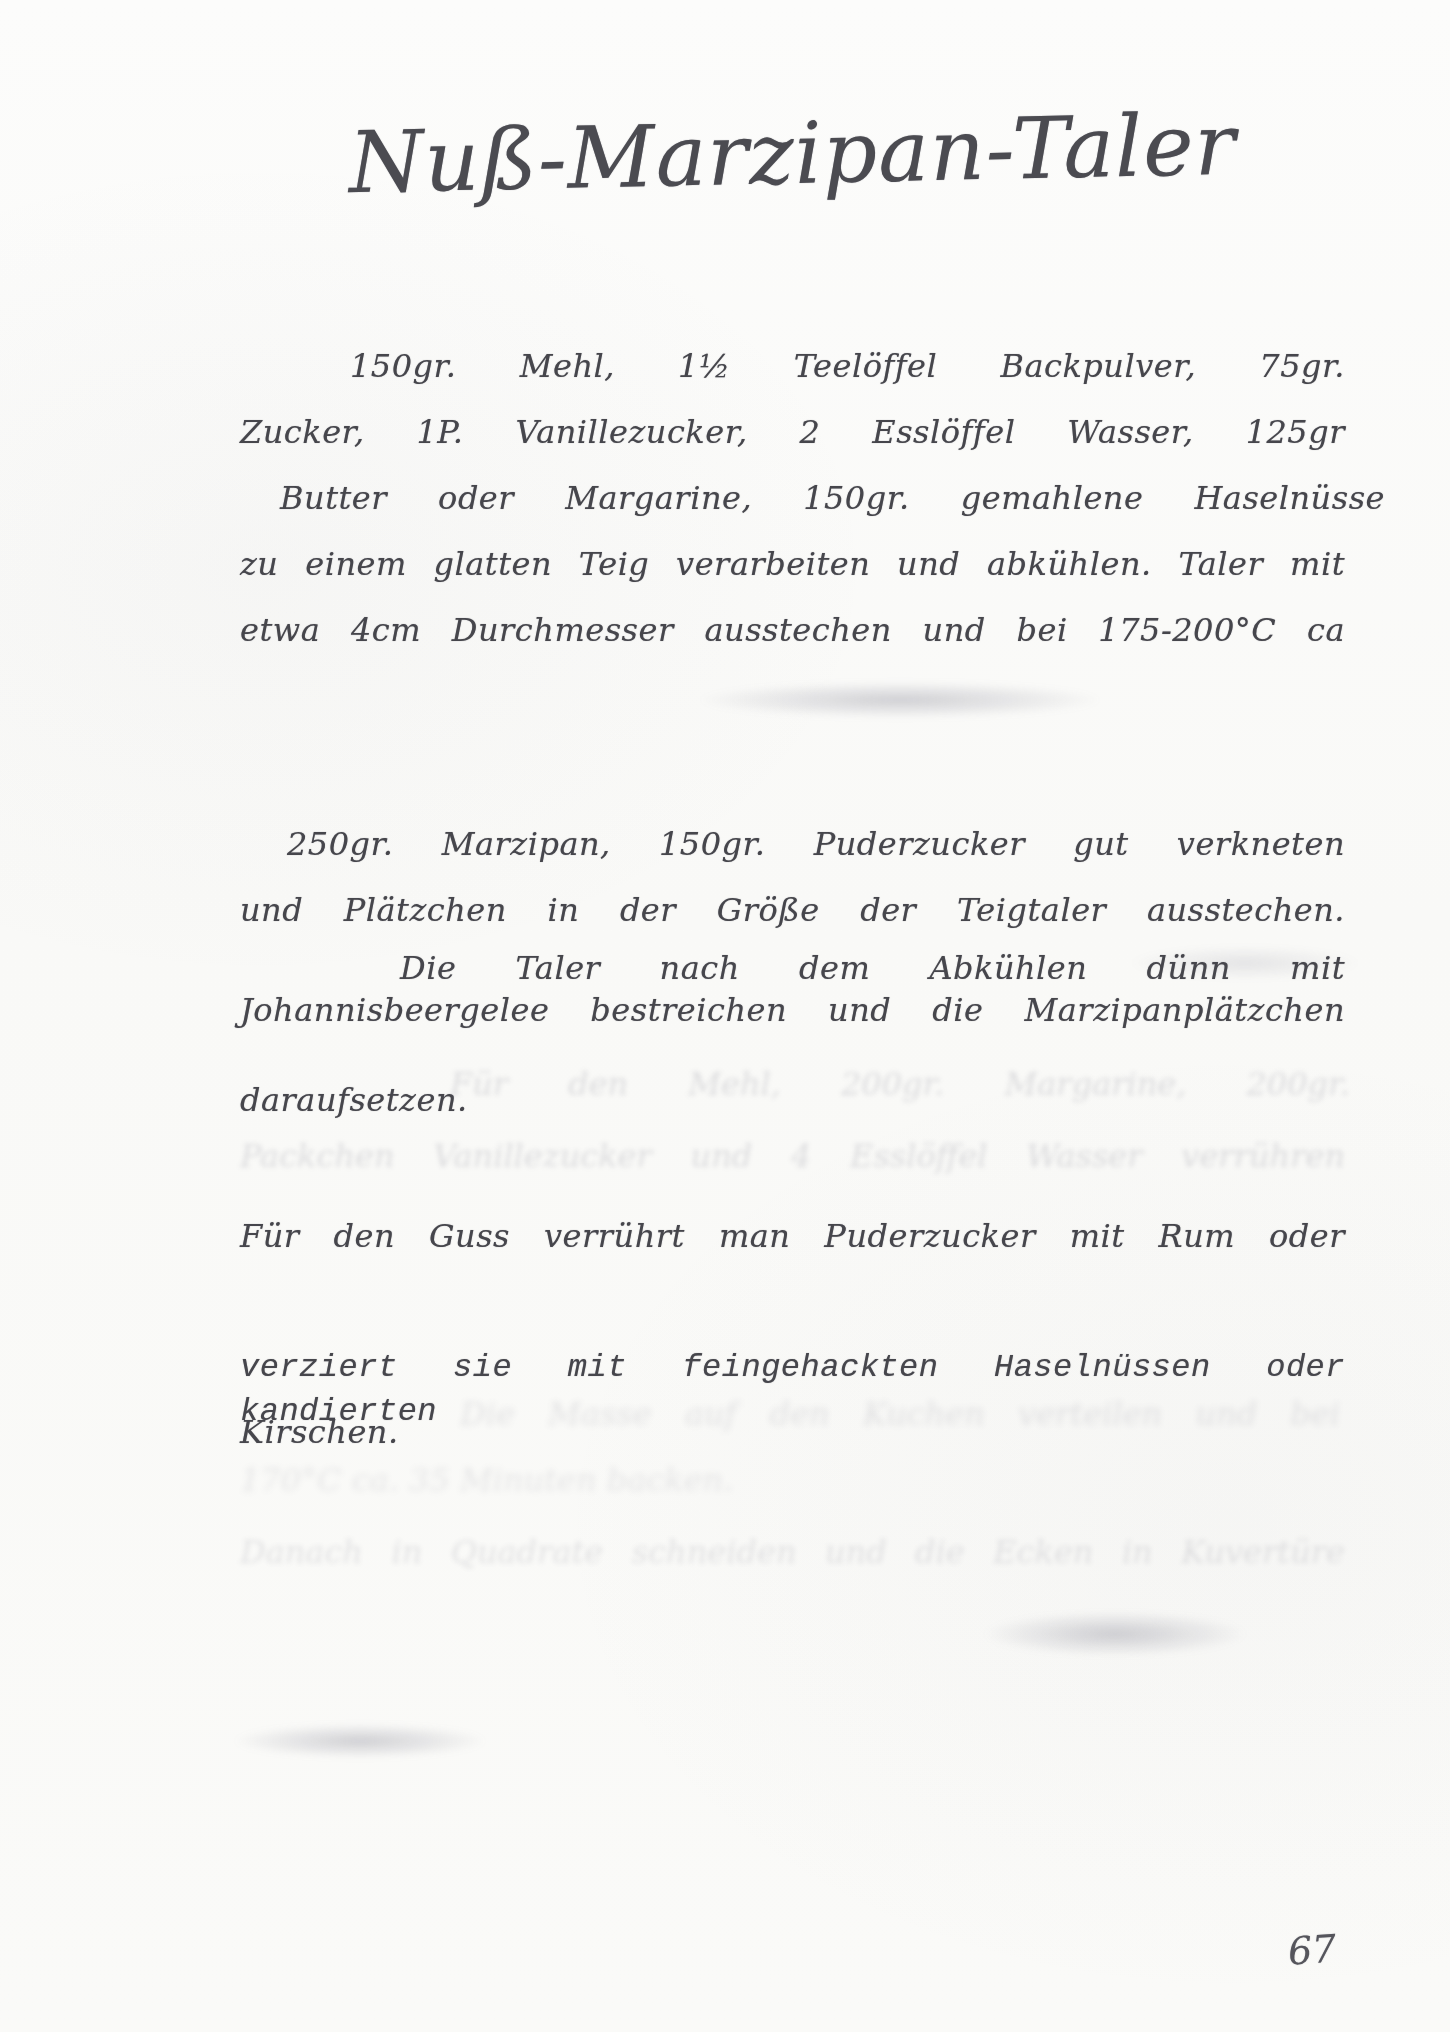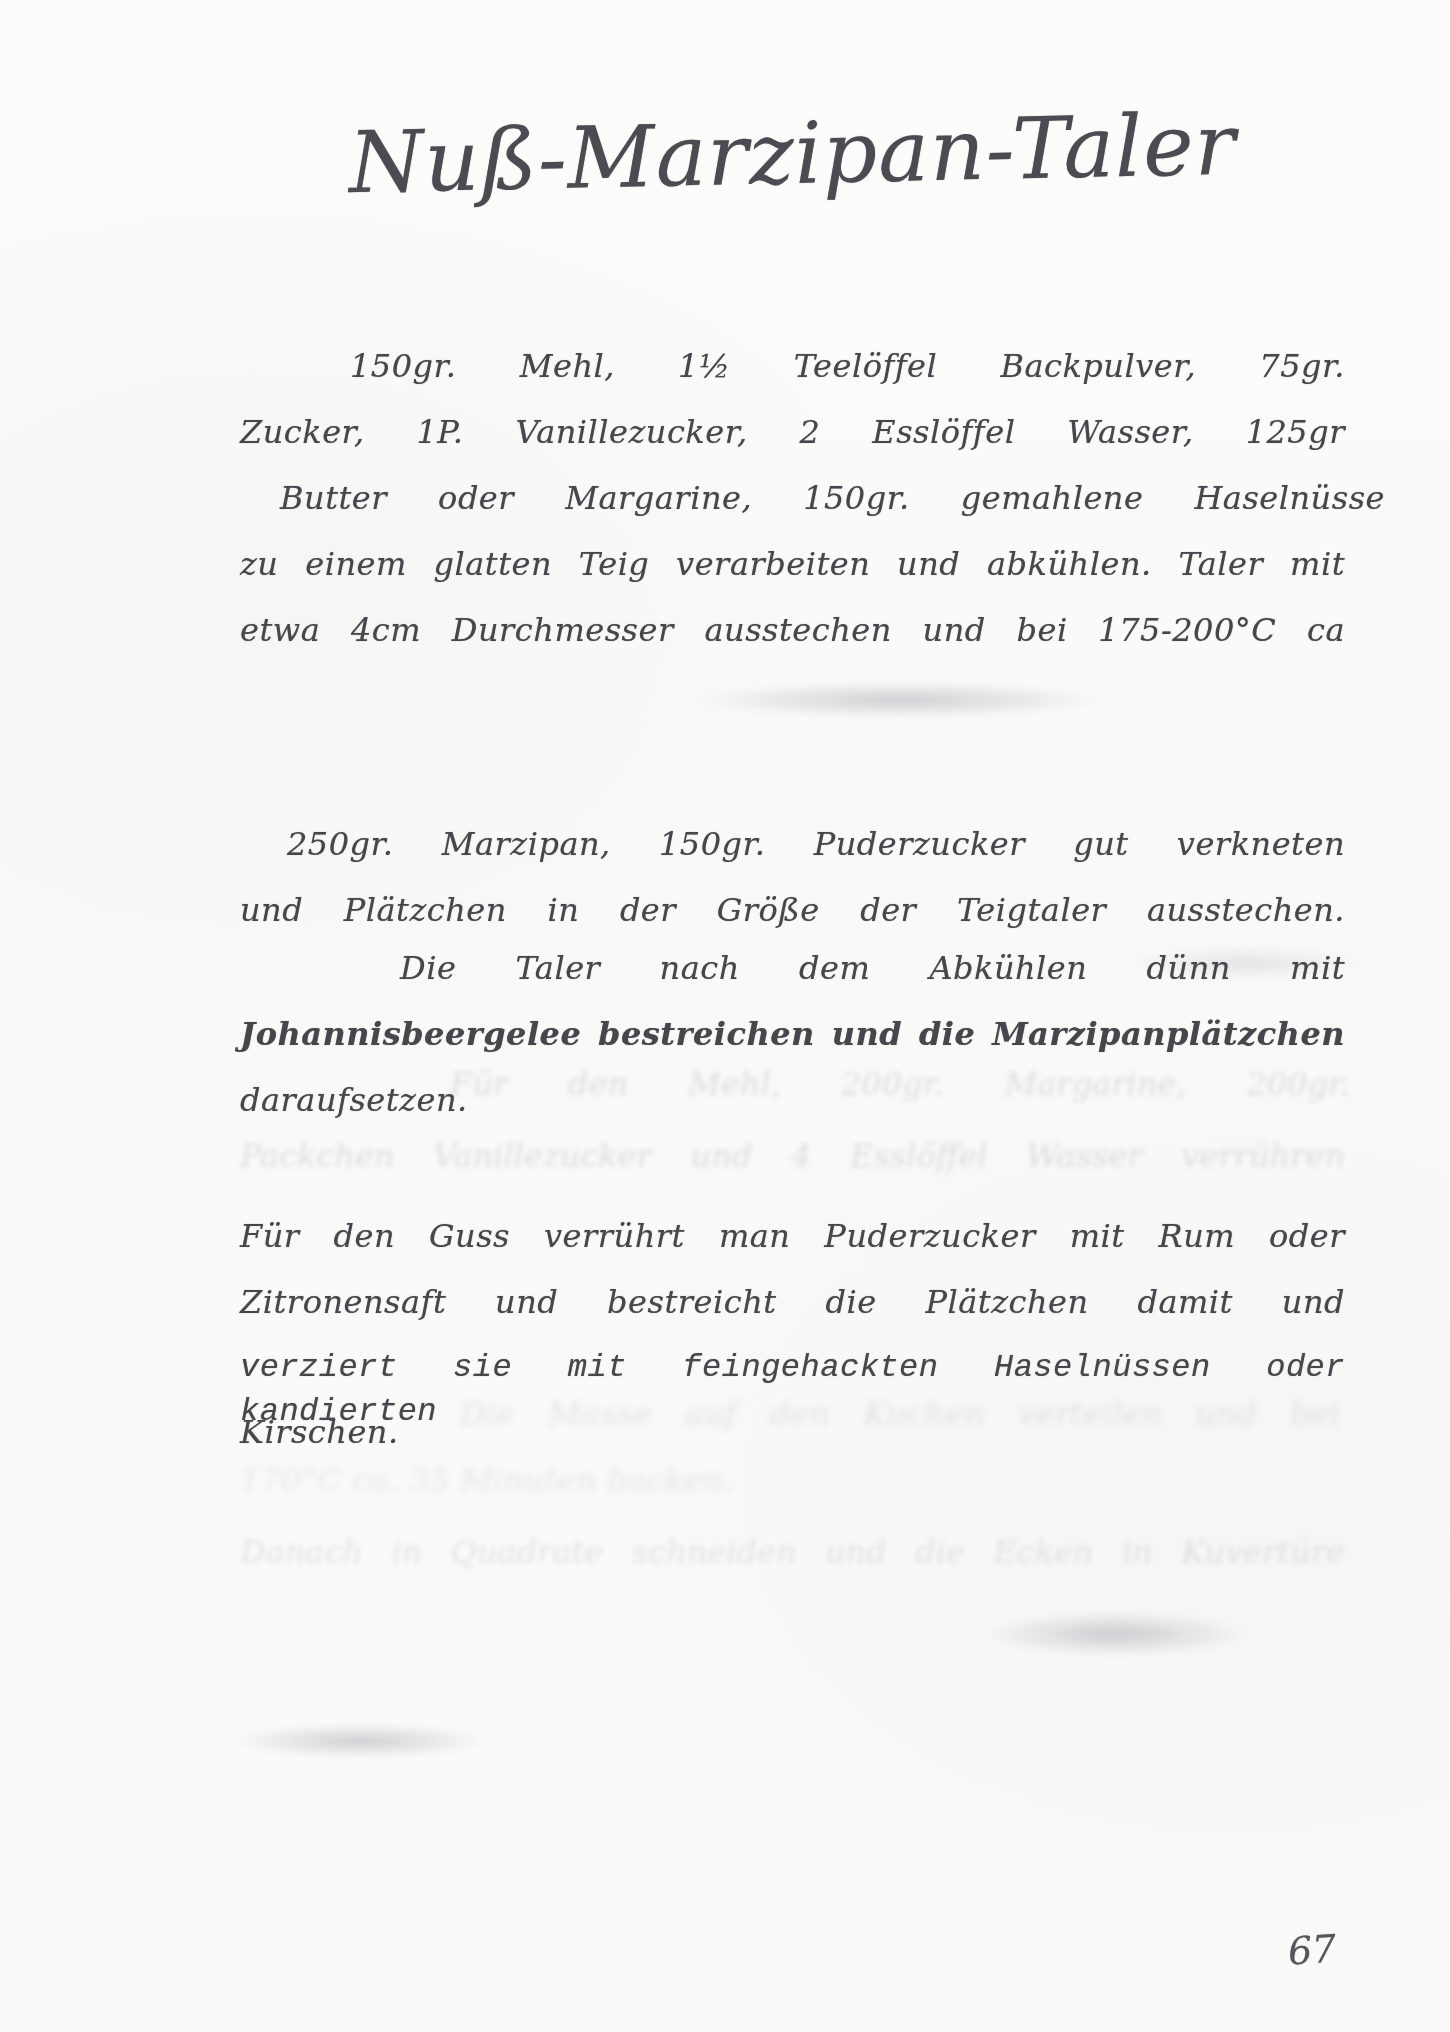--- a/index.html
+++ b/index.html
@@ -102,23 +102,22 @@
   <div class="line just" style="top:344px; left:350px; width:995px;">150gr. Mehl, 1½ Teelöffel Backpulver, 75gr.</div>
   <div class="line just" style="top:410px; left:240px; width:1105px;">Zucker, 1P. Vanillezucker, 2 Esslöffel Wasser, 125gr</div>
   <div class="line just" style="top:476px; left:240px; width:1105px;margin-left:40px;">Butter oder Margarine, 150gr. gemahlene Haselnüsse</div>
   <div class="line just" style="top:542px; left:240px; width:1105px;">zu einem glatten Teig verarbeiten und abkühlen. Taler mit</div>
   <div class="line just" style="top:608px; left:240px; width:1105px;">etwa 4cm Durchmesser ausstechen und bei 175-200°C ca</div>
 
   <div class="line just" style="top:822px; left:287px; width:1058px;">250gr. Marzipan, 150gr. Puderzucker gut verkneten</div>
   <div class="line just" style="top:888px; left:240px; width:1105px;">und Plätzchen in der Größe der Teigtaler ausstechen.</div>
 
   <div class="line just" style="top:946px; left:400px; width:945px;">Die Taler nach dem Abkühlen dünn mit</div>
-  <div class="line just" style="top:1012px; left:240px; width:1105px;font-weight:bold;">Johannisbeergelee bestreichen und die Marzipanplätzchen</div>
+  <div class="line just" style="top:988px; left:240px; width:1105px;">Johannisbeergelee bestreichen und die Marzipanplätzchen</div>
   <div class="line" style="top:1078px; left:240px;font-style:italic;">daraufsetzen.</div>
 
   <div class="line just" style="top:1214px; left:240px; width:1105px;">Für den Guss verrührt man Puderzucker mit Rum oder</div>
-  <div class="line just" style="top:1280px; left:240px; width:1105px;">Zitronensaft und bestreicht die Plätzchen damit und</div>
   <div class="line just" style="top:1346px; left:240px; width:1105px;font-family:Liberation Mono, monospace;">verziert sie mit feingehackten Haselnüssen oder kandierten</div>
   <div class="line" style="top:1410px; left:240px;">Kirschen.</div>
 
   <div class="page-number">67</div>
 
 </div>
 
 </body></html>

